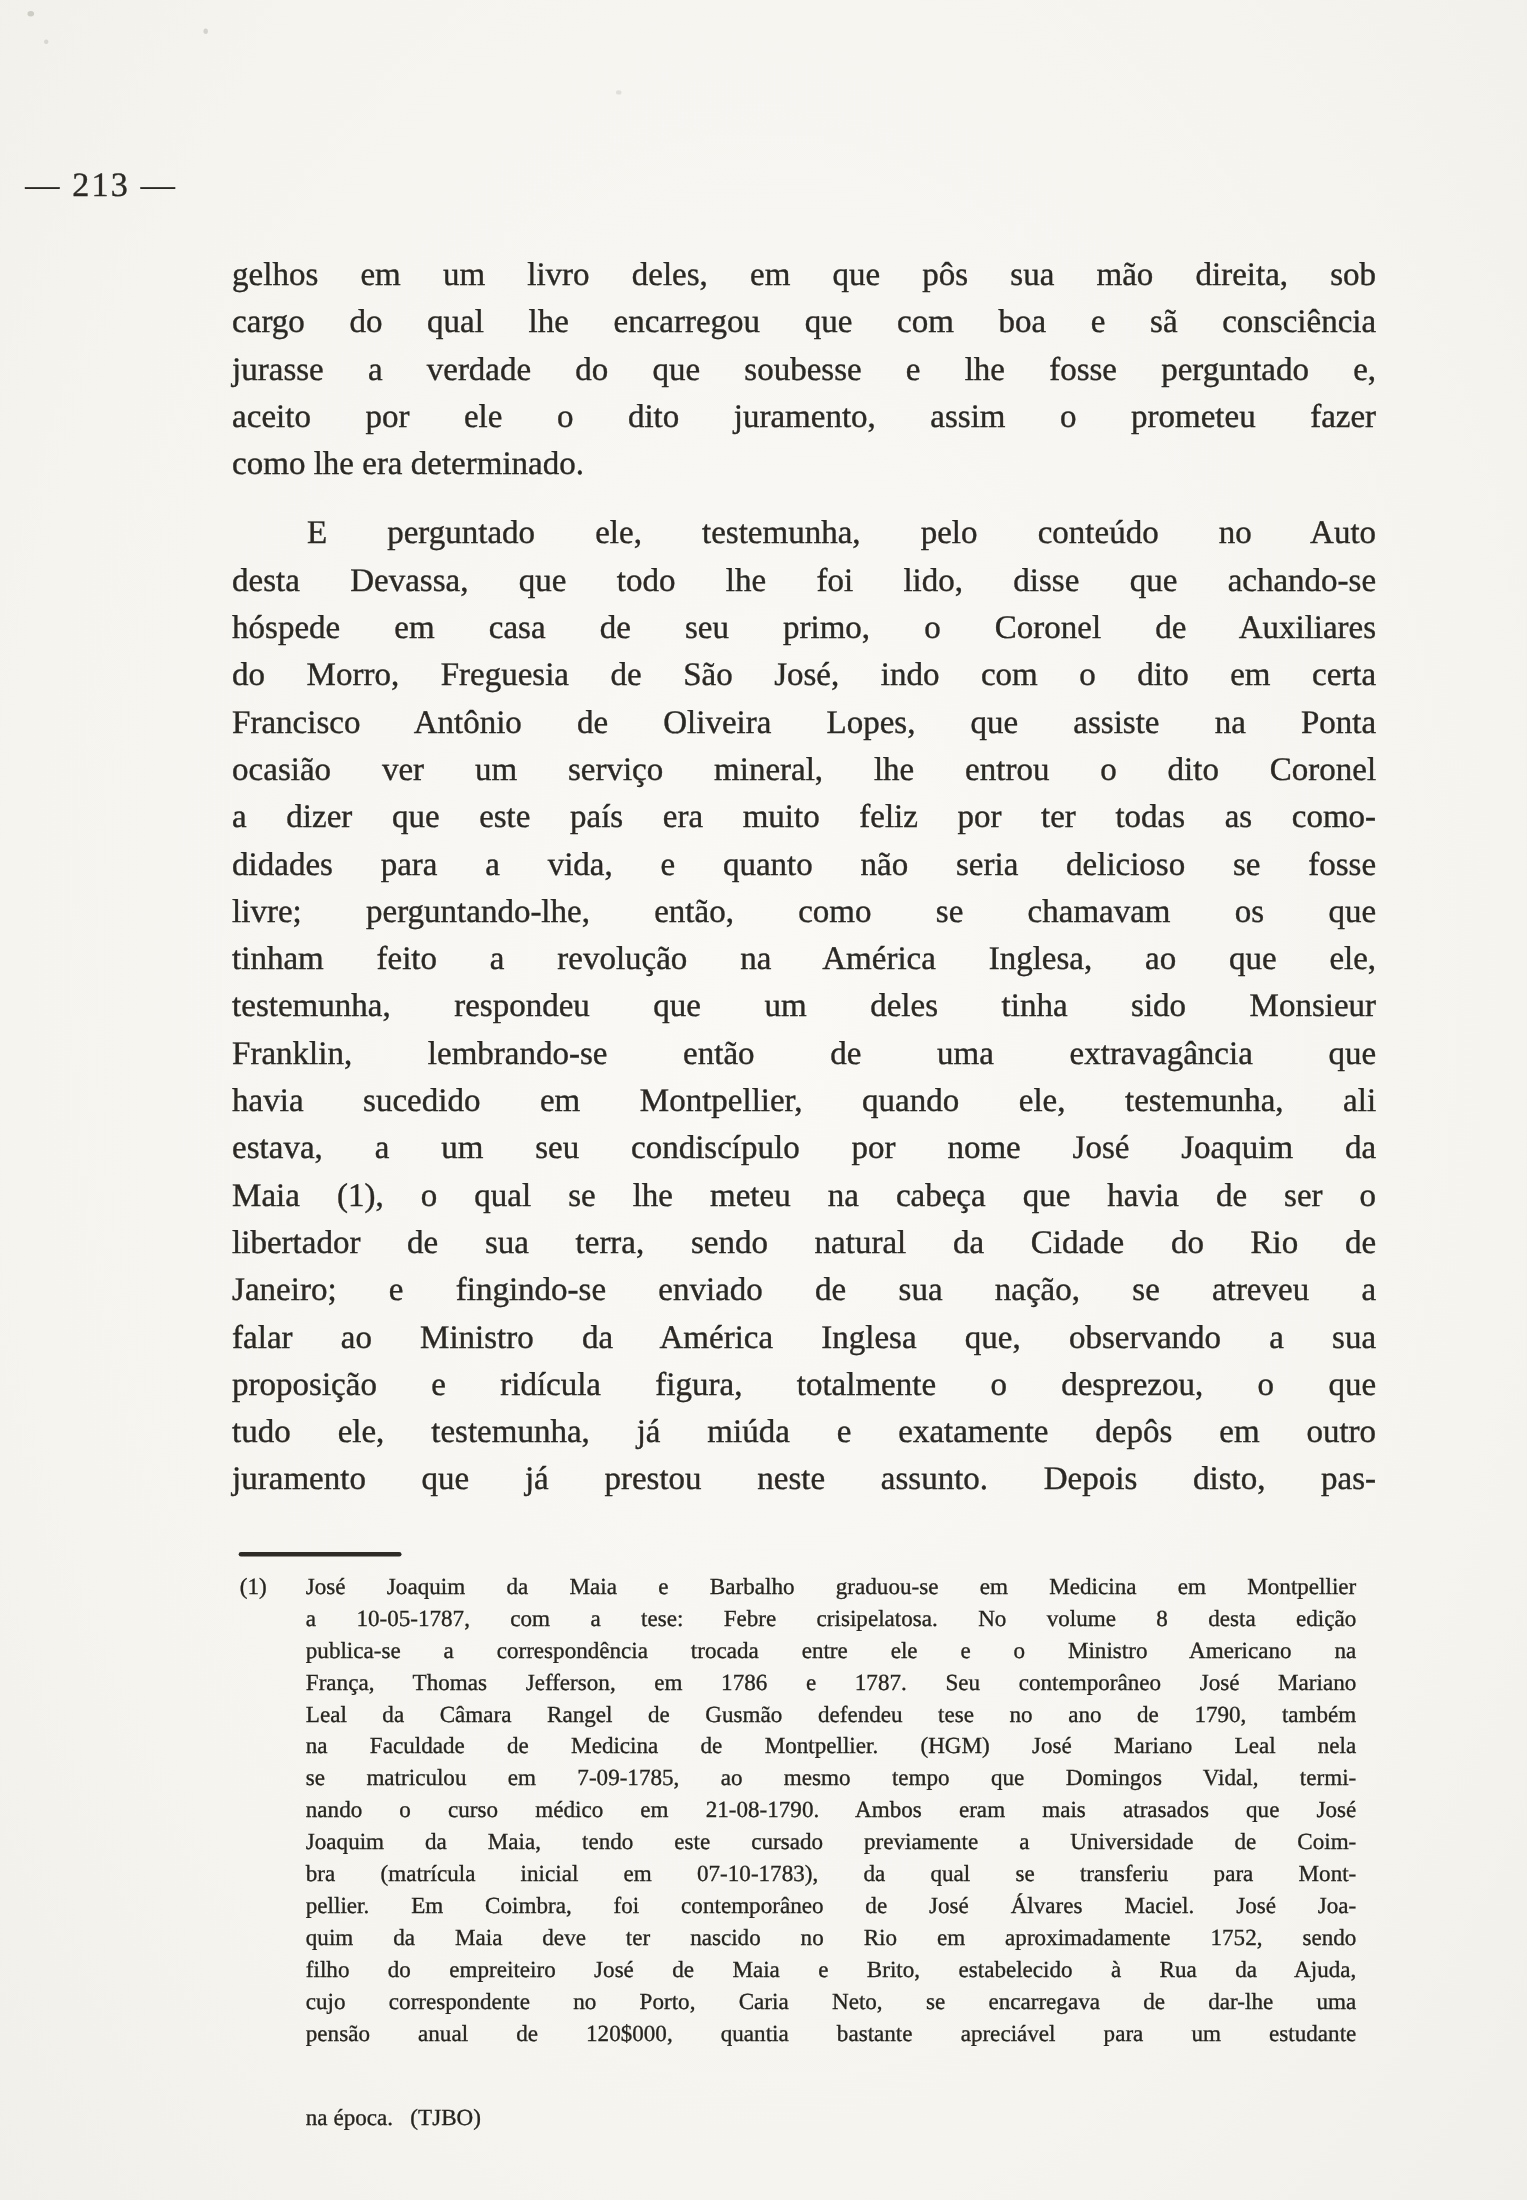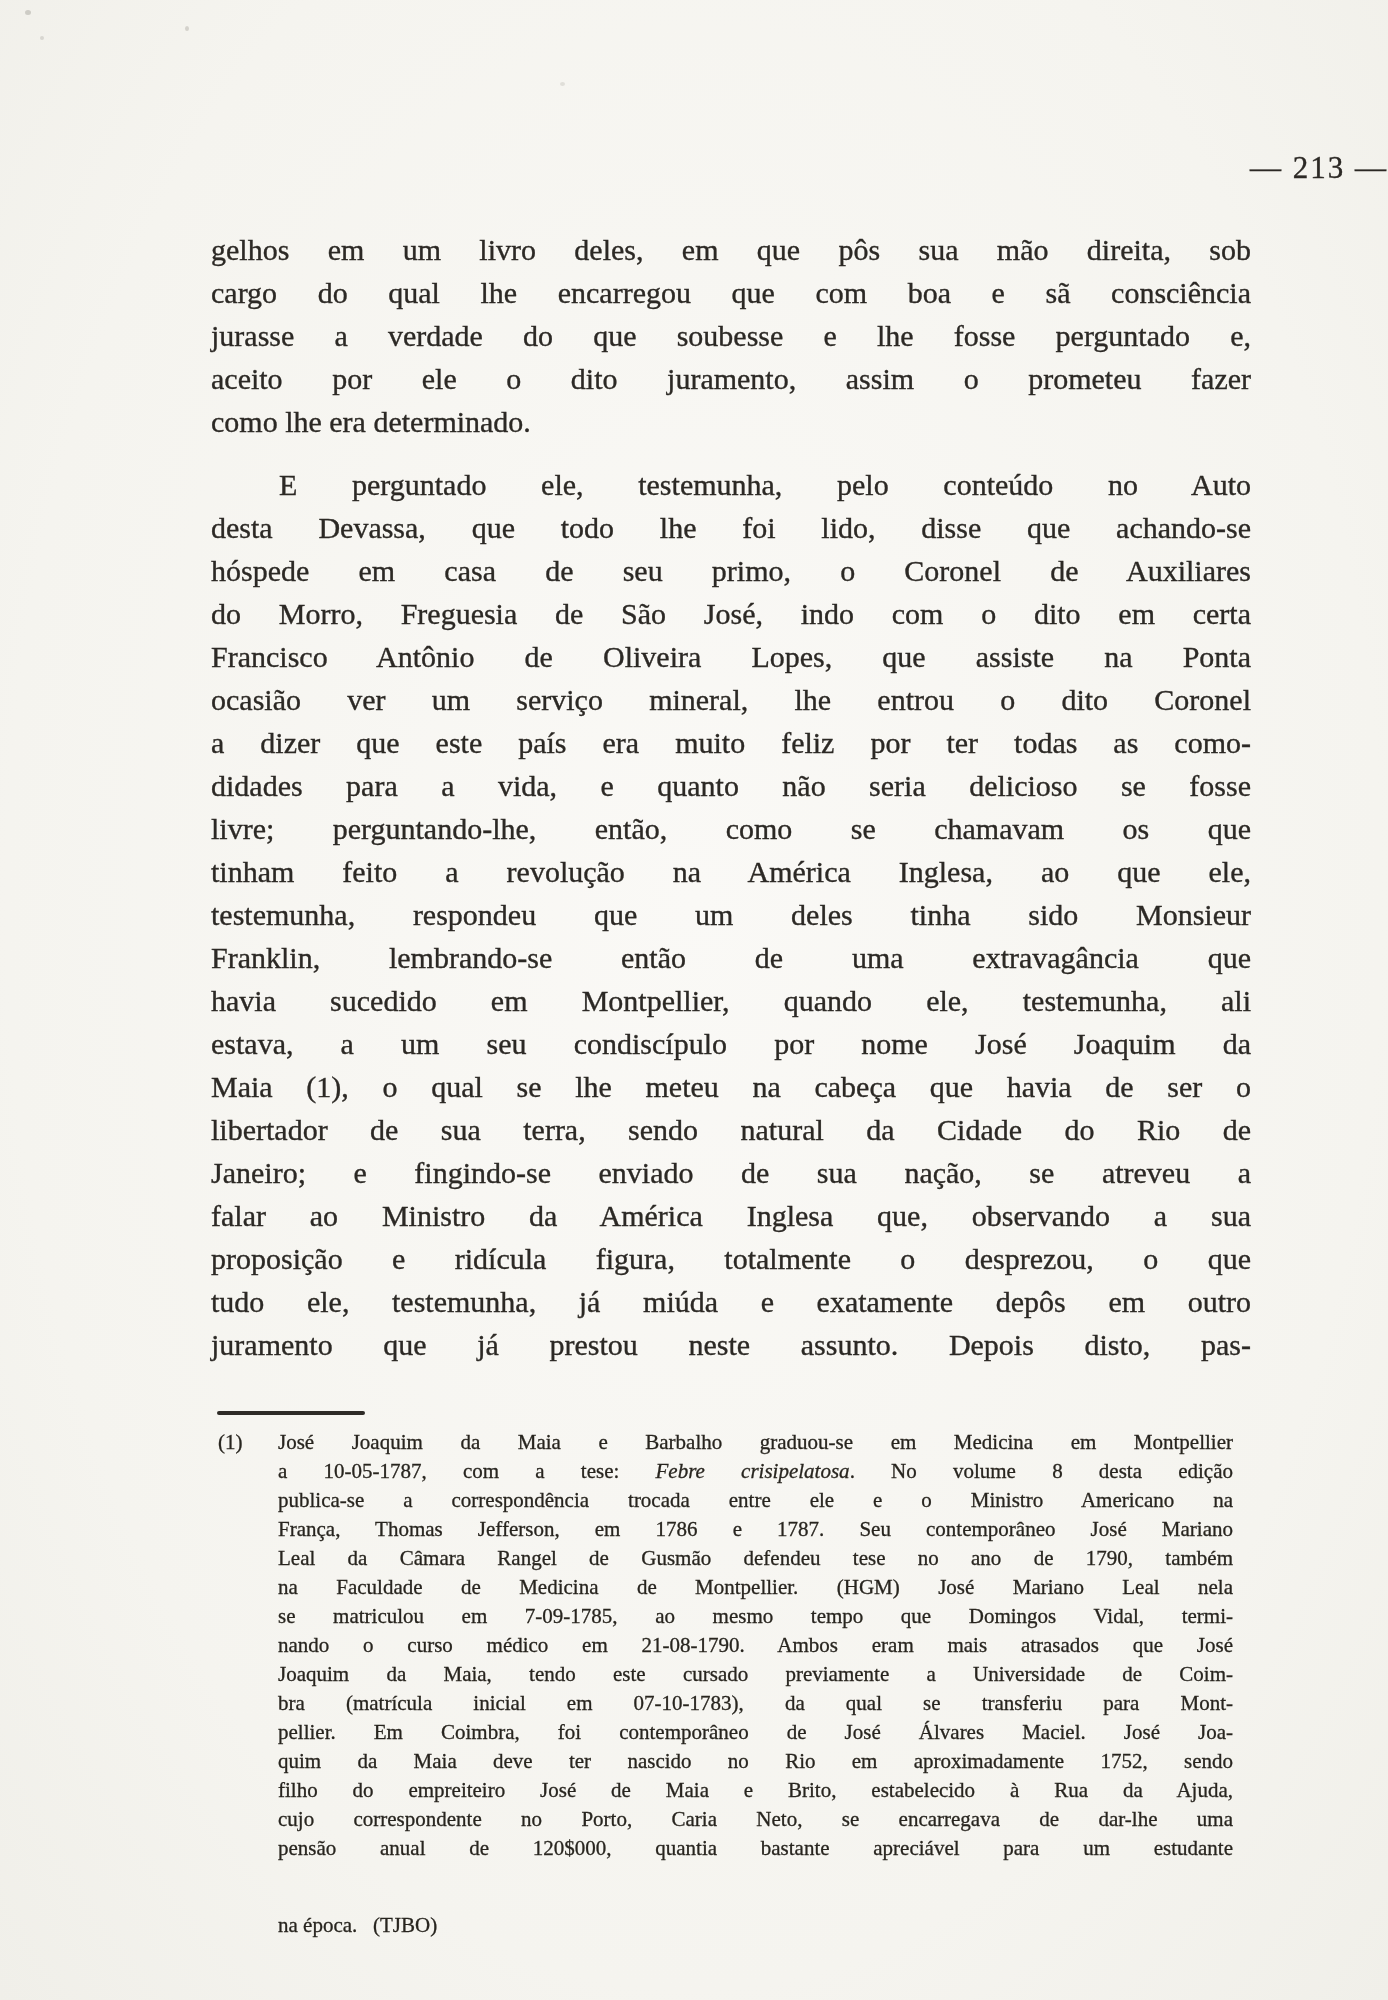--- a/index.html
+++ b/index.html
@@ -11,23 +11,23 @@
     background: #f7f6f2;
     background-image: radial-gradient(ellipse at 50% 45%, #faf9f6 0%, #f5f4ef 70%, #f0efe9 100%);
     overflow: hidden;
     font-family: "Liberation Serif", "DejaVu Serif", serif;
     color: #2c2925;
     -webkit-text-stroke: 0.35px #2c2925;
   }
   .pagenum {
     position: absolute;
     top: 150px;
-    left: 0;
+    left: 11px;
     right: 0;
-    text-align: right;
+    text-align: left;
     font-size: 31px;
     letter-spacing: 2px;
     white-space: pre;
     margin-left: 12px;
   }
   .content {
     position: absolute;
     left: 211px;
     top: 228px;
     width: 1040px;
@@ -67,21 +67,21 @@
     left: 0;
     top: 0;
   }
   .fn-lines { margin-left: 60px; }
   .fn-line {
     text-align: justify;
     text-align-last: justify;
     text-justify: inter-word;
   }
   .fn-line.last { text-align-last: left; margin-top: 48px; }
-  .it { font-style: italic; }
+  .it { }
   .speck {
     position: absolute;
     background: #8a877f;
     border-radius: 50%;
   }
   .speck.s1 { left: 25px; top: 10px; width: 6px; height: 5px; opacity: .35; }
   .speck.s2 { left: 40px; top: 36px; width: 4px; height: 4px; opacity: .25; }
   .speck.s3 { left: 185px; top: 26px; width: 4px; height: 5px; opacity: .3; }
   .speck.s4 { left: 560px; top: 82px; width: 5px; height: 4px; opacity: .2; }
 </style>

